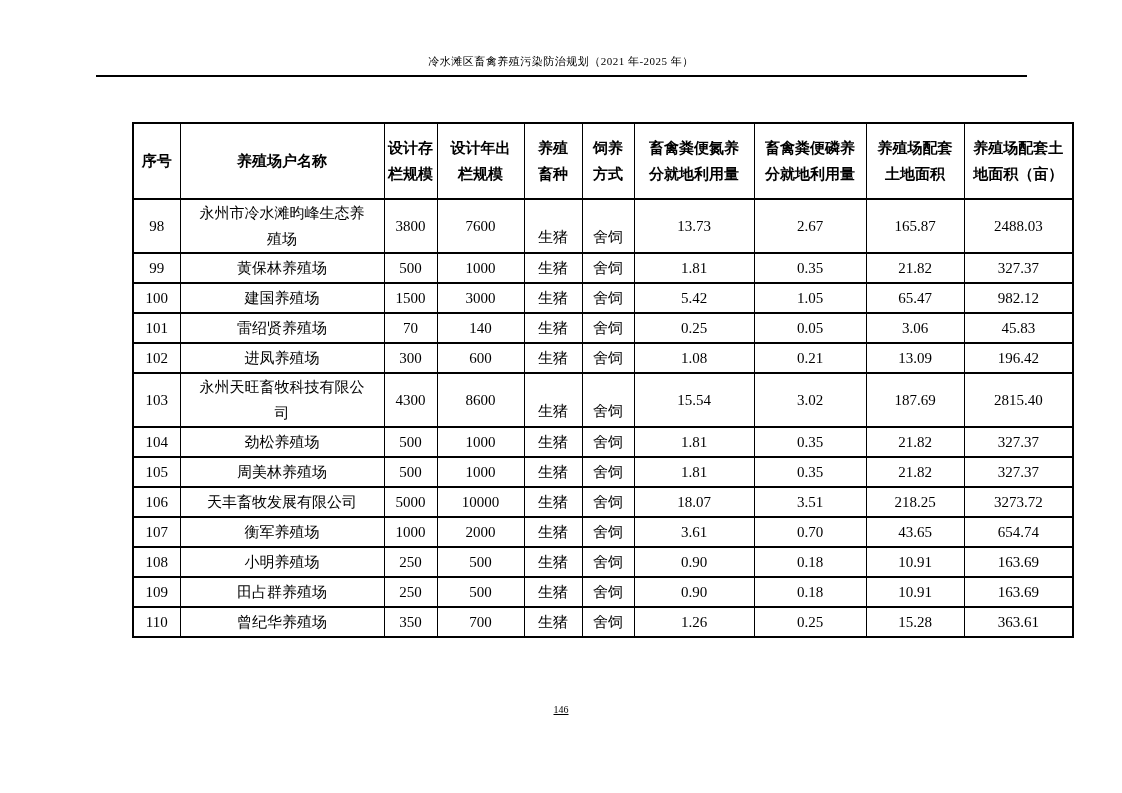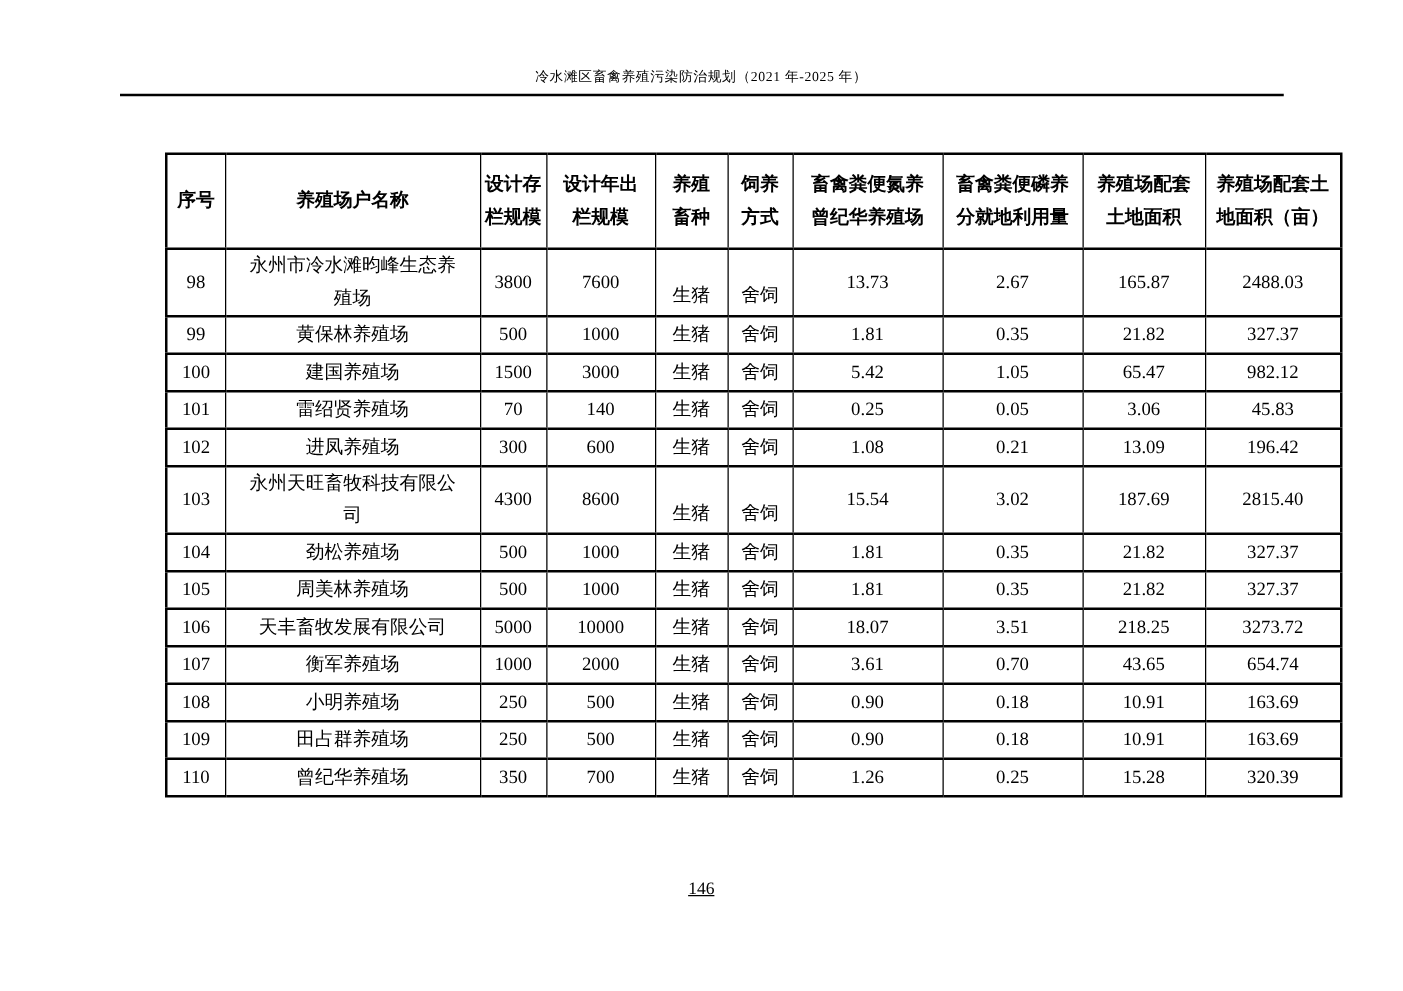--- a/index.html
+++ b/index.html
@@ -67,21 +67,21 @@
   .farm-table tbody tr.tall td[data-field="method"] {
     vertical-align: bottom;
     padding-bottom: 2px;
   }
   .page-number {
     position: absolute;
     top: 704px;
     left: 0;
     width: 100%;
     text-align: center;
-    font-size: 14px;
+    font-size: 10px;
     text-decoration: underline;
   }
 </style>
 </head>
 <body>
 
 <div class="page">
 
   <div class="doc-title">冷水滩区畜禽养殖污染防治规划（2021 年-2025 年）</div>
 
@@ -106,21 +106,21 @@
         <th>养殖场户名称</th>
         <th>设计存
 栏规模</th>
         <th>设计年出
 栏规模</th>
         <th>养殖
 畜种</th>
         <th>饲养
 方式</th>
         <th>畜禽粪便氮养
-曾纪华养殖场</th>
+分就地利用量</th>
         <th>畜禽粪便磷养
 分就地利用量</th>
         <th>养殖场配套
 土地面积</th>
         <th>养殖场配套土
 地面积（亩）</th>
       </tr>
     </thead>
     <tbody id="table-body">
         <tr class="tall">
@@ -272,20 +272,20 @@
         <tr>
     <td data-field="no">110</td>
     <td data-field="name">曾纪华养殖场</td>
     <td data-field="stock">350</td>
     <td data-field="output">700</td>
     <td data-field="species">生猪</td>
     <td data-field="method">舍饲</td>
     <td data-field="n">1.26</td>
     <td data-field="p">0.25</td>
     <td data-field="area">15.28</td>
-    <td data-field="area_mu">320.39</td>
+    <td data-field="area_mu">363.61</td>
   </tr>
       </tbody>
   </table>
 
   <div class="page-number">146</div>
 
 </div>
 
 </body></html>

